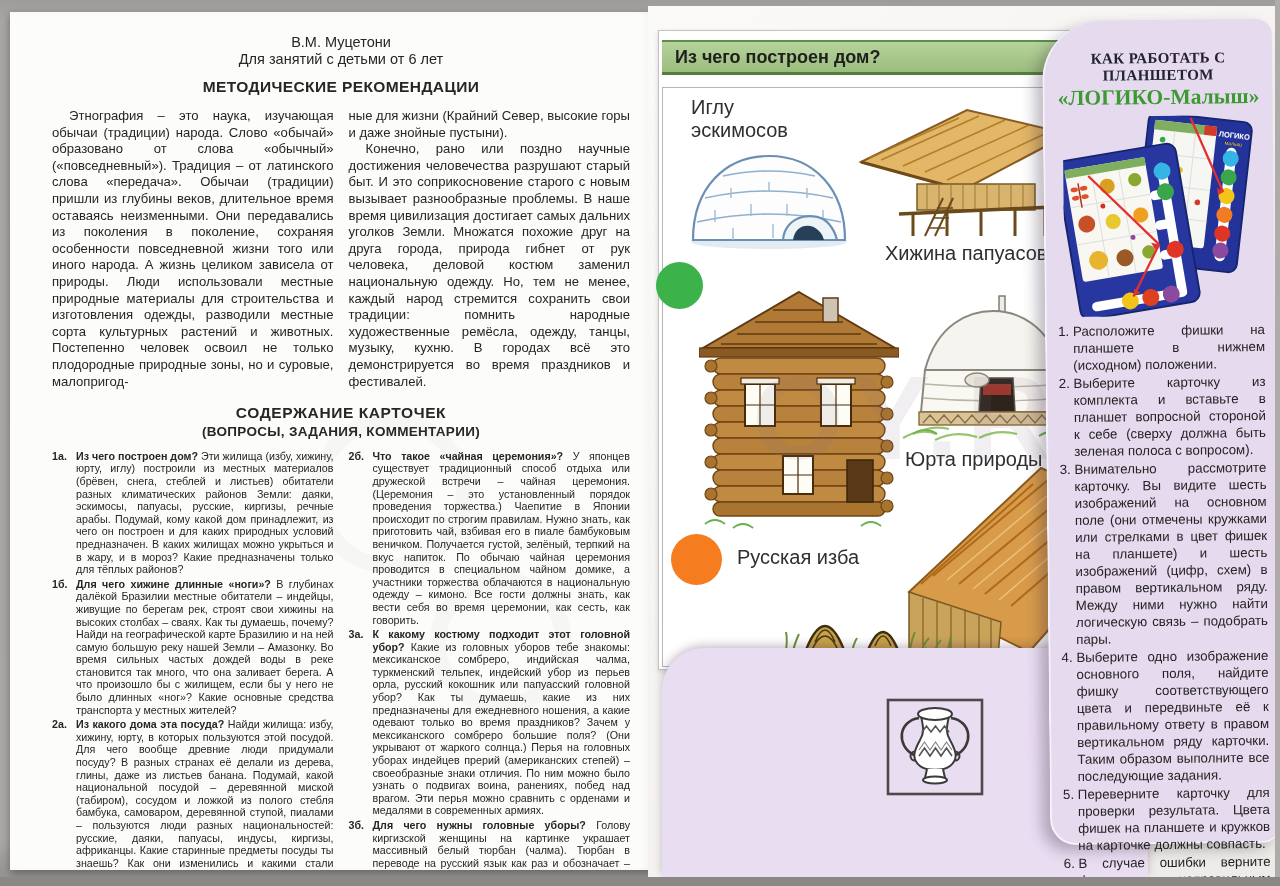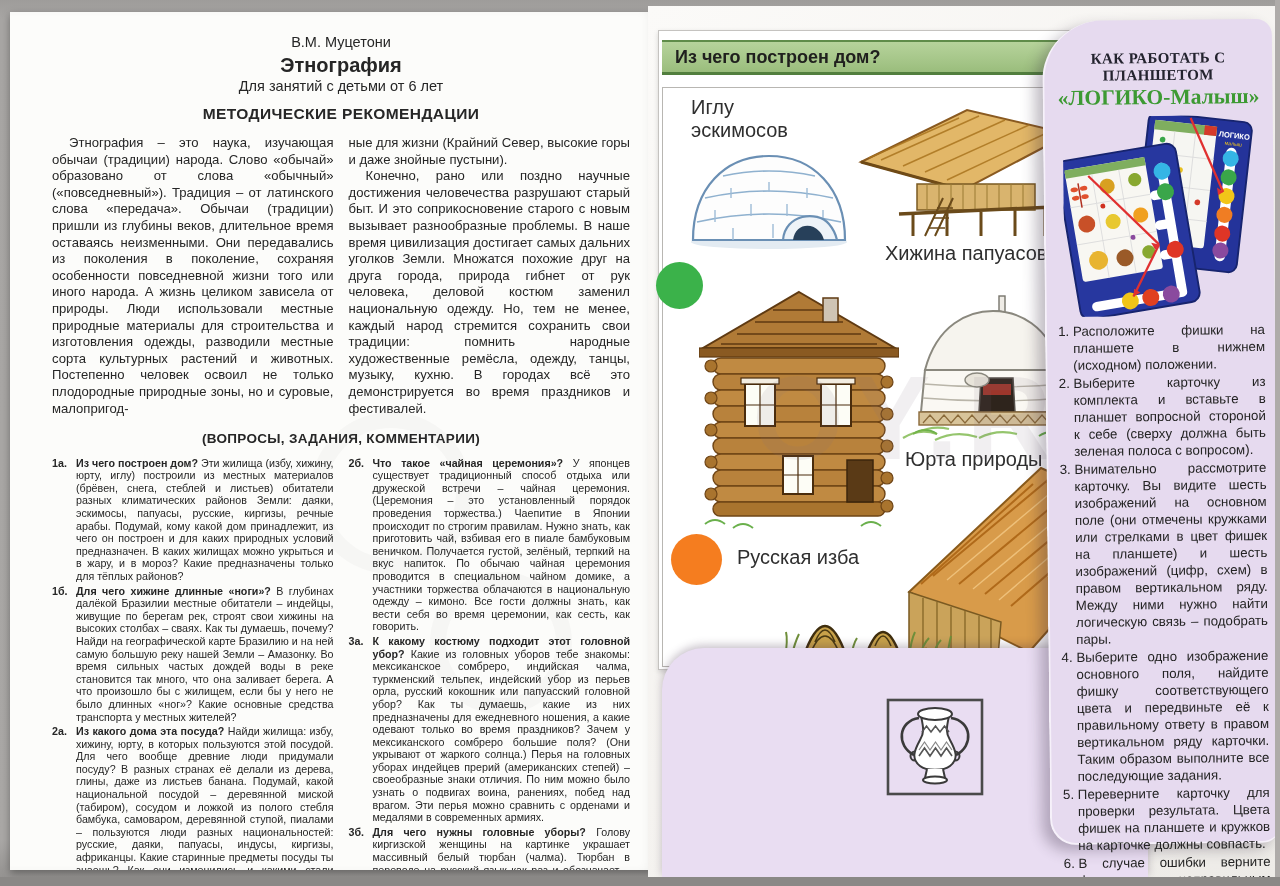--- a/index.html
+++ b/index.html
@@ -77,36 +77,36 @@
 <div class="stage">
 
   <div class="page-stack"></div>
 
   <div class="left-page">
     <div class="ghost" style="left:300px;top:400px;width:130px;height:130px;"></div>
     <div class="ghost" style="left:420px;top:560px;width:110px;height:110px;"></div>
 
     <div class="lp-head">
       <div class="lp-author">В.М. Муцетони</div>
-      <div class="lp-title">Этнография</div>
       <div class="lp-subtitle">Для занятий с детьми от 6 лет</div>
       <div class="lp-method">МЕТОДИЧЕСКИЕ РЕКОМЕНДАЦИИ</div>
     </div>
 
     <div class="intro-cols">
       <div class="col">
         <p class="indent">Этнография – это наука, изучающая обычаи (традиции) народа. Слово «обычай» образовано от слова «обычный» («повседневный»). Традиция – от латинского слова «передача». Обычаи (традиции) пришли из глубины веков, длительное время оставаясь неизменными. Они передавались из поколения в поколение, сохраняя особенности повседневной жизни того или иного народа. А жизнь целиком зависела от природы. Люди использовали местные природные материалы для строительства и изготовления одежды, разводили местные сорта культурных растений и животных. Постепенно человек освоил не только плодородные природные зоны, но и суровые, малопригод-</p>
       </div>
       <div class="col">
         <p>ные для жизни (Крайний Север, высокие горы и даже знойные пустыни).</p>
         <p class="indent">Конечно, рано или поздно научные достижения человечества разрушают старый быт. И это соприкосновение старого с новым вызывает разнообразные проблемы. В наше время цивилизация достигает самых дальних уголков Земли. Множатся похожие друг на друга города, природа гибнет от рук человека, деловой костюм заменил национальную одежду. Но, тем не менее, каждый народ стремится сохранить свои традиции: помнить народные художественные ремёсла, одежду, танцы, музыку, кухню. В городах всё это демонстрируется во время праздников и фестивалей.</p>
       </div>
     </div>
 
     <div class="contents-heading">
+      <div class="ch1">СОДЕРЖАНИЕ КАРТОЧЕК</div>
       <div class="ch2">(ВОПРОСЫ, ЗАДАНИЯ, КОММЕНТАРИИ)</div>
     </div>
 
     <div class="cards-cols">
       <div class="col">
         <p class="card-item">
           <span class="ci-num">1а.</span><span class="ci-q">Из чего построен дом?</span><span class="ci-body">Эти жилища (избу, хижину, юрту, иглу) построили из местных материалов (брёвен, снега, стеблей и листьев) обитатели разных климатических районов Земли: даяки, эскимосы, папуасы, русские, киргизы, речные арабы. Подумай, кому какой дом принадлежит, из чего он построен и для каких природных условий предназначен. В каких жилищах можно укрыться и в жару, и в мороз? Какие предназначены только для тёплых районов?</span>
         </p>
         <p class="card-item">
           <span class="ci-num">1б.</span><span class="ci-q">Для чего хижине длинные «ноги»?</span><span class="ci-body">В глубинах далёкой Бразилии местные обитатели – индейцы, живущие по берегам рек, строят свои хижины на высоких столбах – сваях. Как ты думаешь, почему? Найди на географической карте Бразилию и на ней самую большую реку нашей Земли – Амазонку. Во время сильных частых дождей воды в реке становится так много, что она заливает берега. А что произошло бы с жилищем, если бы у него не было длинных «ног»? Какие основные средства транспорта у местных жителей?</span>

